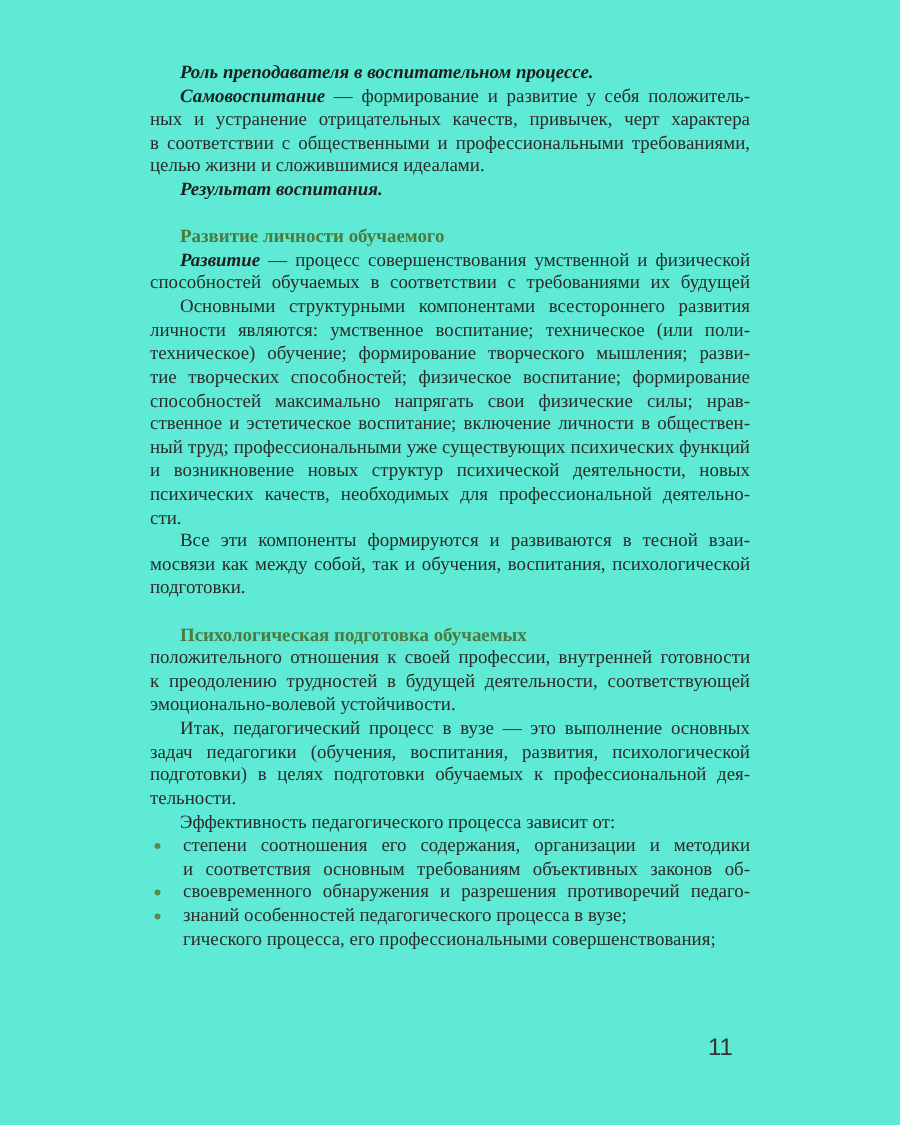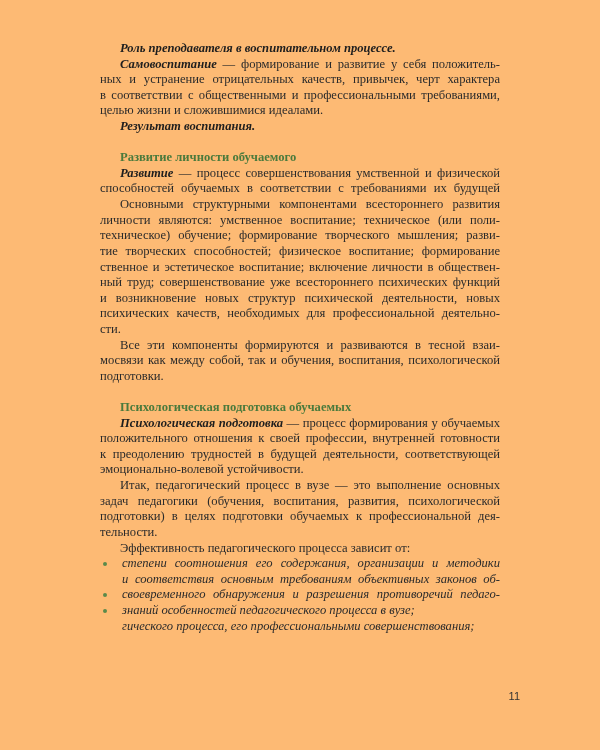--- a/index.html
+++ b/index.html
@@ -1,42 +1,42 @@
 <!DOCTYPE html>
 <html><head>
 <meta charset="utf-8">
 <style>
   html, body { margin: 0; padding: 0; background: #ffffff; }
   body { width: 600px; height: 750px; position: relative; overflow: hidden; }
   .page {
-    position: absolute; left: 0; top: 0; width: 600px; height: 750px; background: #fdba74;
+    position: absolute; left: 0; top: 0; width: 600px; height: 750px; background: #5eead4;
   }
   .text-block {
     position: absolute; left: 100px; top: 41px; width: 400px;
     font-family: "Liberation Serif", "DejaVu Serif", serif;
     font-size: 12.6px; color: #2b2b2b;
   }
   .line {
     height: 15.62px; line-height: 15.62px; white-space: nowrap;
     text-align: justify; text-align-last: justify; overflow: visible;
   }
   .line.last { text-align-last: left; }
   .line.indent { padding-left: 20px; }
   .line.gap { height: 15.62px; }
   .bi { font-weight: bold; font-style: italic; color: #1e1e1e; }
   .heading { color: #4a7a3c; font-weight: bold; padding-left: 20px; text-align-last: left; }
-  .bullet-line { position: relative; padding-left: 22px; font-style: italic; }
+  .bullet-line { position: relative; padding-left: 22px; }
   .bullet-line.cont { padding-left: 22px; }
   .bullet-dot {
     position: absolute; left: 3px; top: 6px; width: 4px; height: 4px; border-radius: 50%;
     background: #5a8a4a;
   }
   .page-number {
-    position: absolute; left: 500px; top: 690px; width: 20px; text-align: right;
-    font-family: "Liberation Sans", "DejaVu Sans", sans-serif; font-size: 11px; color: #333;
+    position: absolute; left: 472px; top: 690px; width: 20px; text-align: left;
+    font-family: "Liberation Sans", "DejaVu Sans", sans-serif; font-size: 16px; color: #333;
   }
 </style>
 </head>
 <body>
 
 <div class="page">
   <div class="text-block">
 
     <div class="line indent last">
       <span class="bi">Роль преподавателя в воспитательном процессе.</span>
@@ -55,35 +55,35 @@
 
     <div class="line heading">Развитие личности обучаемого</div>
 
     <div class="line indent"><span class="bi">Развитие</span><span> — процесс совершенствования умственной и физической</span></div>
     <div class="line">способностей обучаемых в соответствии с требованиями их будущей</div>
 
     <div class="line indent">Основными структурными компонентами всестороннего развития</div>
     <div class="line">личности являются: умственное воспитание; техническое (или поли-</div>
     <div class="line">техническое) обучение; формирование творческого мышления; разви-</div>
     <div class="line">тие творческих способностей; физическое воспитание; формирование</div>
+    <div class="line">способностей максимально напрягать свои физические силы; нрав-</div>
     <div class="line">ственное и эстетическое воспитание; включение личности в обществен-</div>
-    <div class="line">ный труд; совершенствование уже всестороннего психических функций</div>
+    <div class="line">ный труд; профессиональными уже существующих психических функций</div>
     <div class="line">и возникновение новых структур психической деятельности, новых</div>
     <div class="line">психических качеств, необходимых для профессиональной деятельно-</div>
     <div class="line last">сти.</div>
 
     <div class="line indent">Все эти компоненты формируются и развиваются в тесной взаи-</div>
     <div class="line">мосвязи как между собой, так и обучения, воспитания, психологической</div>
     <div class="line last">подготовки.</div>
 
     <div class="line gap"></div>
 
     <div class="line heading">Психологическая подготовка обучаемых</div>
 
-    <div class="line indent"><span class="bi">Психологическая подготовка</span><span> — процесс формирования у обучаемых</span></div>
     <div class="line">положительного отношения к своей профессии, внутренней готовности</div>
     <div class="line">к преодолению трудностей в будущей деятельности, соответствующей</div>
     <div class="line last">эмоционально-волевой устойчивости.</div>
 
     <div class="line indent">Итак, педагогический процесс в вузе — это выполнение основных</div>
     <div class="line">задач педагогики (обучения, воспитания, развития, психологической</div>
     <div class="line">подготовки) в целях подготовки обучаемых к профессиональной дея-</div>
     <div class="line last">тельности.</div>
 
     <div class="line indent last">Эффективность педагогического процесса зависит от:</div>

